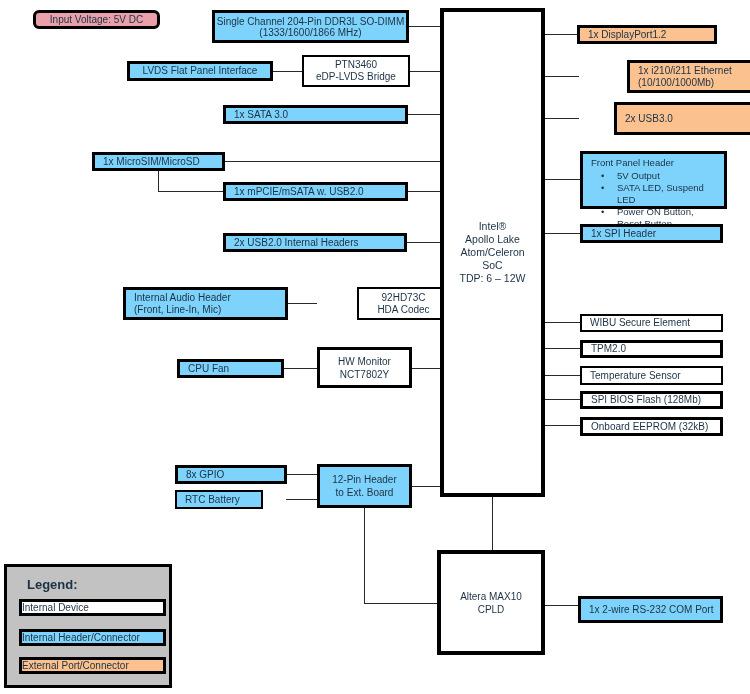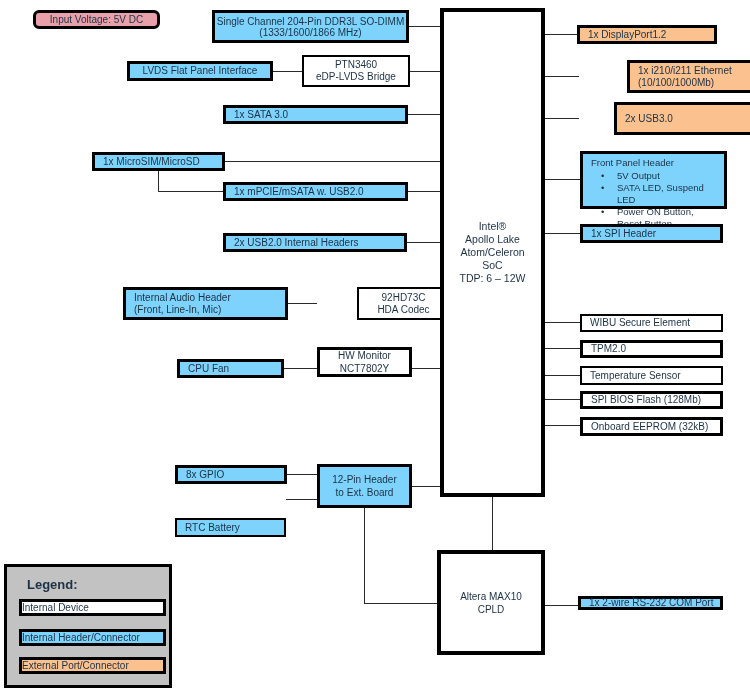--- a/index.html
+++ b/index.html
@@ -100,29 +100,29 @@
     <span>(Front, Line-In, Mic)</span>
   </div>
   <div class="box fill-white center b2" style="left:317px;top:287px;width:93px;height:33px;line-height:12px;margin-left:40px;">
     <span>92HD73C</span>
     <span>HDA Codec</span>
   </div>
 
   <div class="box fill-blue left" style="left:177px;top:359px;width:107px;height:19px;">
     <span>CPU Fan</span>
   </div>
-  <div class="box fill-white center" style="left:317px;top:347px;width:95px;height:30px;line-height:13px;text-align:center;">
+  <div class="box fill-white center" style="left:317px;top:347px;width:95px;height:41px;line-height:13px;text-align:center;">
     <span>HW Monitor</span>
     <span>NCT7802Y</span>
   </div>
 
   <div class="box fill-blue left" style="left:175px;top:465px;width:112px;height:19px;">
     <span>8x GPIO</span>
   </div>
-  <div class="box fill-blue left b2" style="left:175px;top:490px;width:111px;height:19px;margin-top:28px;">
+  <div class="box fill-blue left b2" style="left:175px;top:490px;width:88px;height:19px;">
     <span>RTC Battery</span>
   </div>
   <div class="box fill-blue center" style="left:317px;top:464px;width:95px;height:44px;line-height:13px;">
     <span>12-Pin Header</span>
     <span>to Ext. Board</span>
   </div>
 
   <div class="box fill-white center b4 soc-text" style="left:440px;top:8px;width:105px;height:489px;">
     <span>Intel®</span>
     <span>Apollo Lake</span>
@@ -167,21 +167,21 @@
     <span>SPI BIOS Flash (128Mb)</span>
   </div>
   <div class="box fill-white left" style="left:580px;top:417px;width:143px;height:19px;">
     <span>Onboard EEPROM (32kB)</span>
   </div>
 
   <div class="box fill-white center b4" style="left:437px;top:550px;width:108px;height:105px;line-height:13px;">
     <span>Altera MAX10</span>
     <span>CPLD</span>
   </div>
-  <div class="box fill-blue left" style="left:578px;top:596px;width:145px;height:14px;text-align:right;">
+  <div class="box fill-blue left" style="left:578px;top:596px;width:145px;height:27px;text-align:right;">
     <span>1x 2-wire RS-232 COM Port</span>
   </div>
 
   <div class="box fill-grey" style="left:4px;top:564px;width:168px;height:124px;">
     <span class="legend-title" style="left:20px;top:12px;">Legend:</span>
     <div class="lg-item fill-white" style="left:12px;top:32px;width:147px;height:17px;">
       <span>Internal Device</span>
     </div>
     <div class="lg-item fill-blue" style="left:12px;top:62px;width:147px;height:17px;">
       <span>Internal Header/Connector</span>

